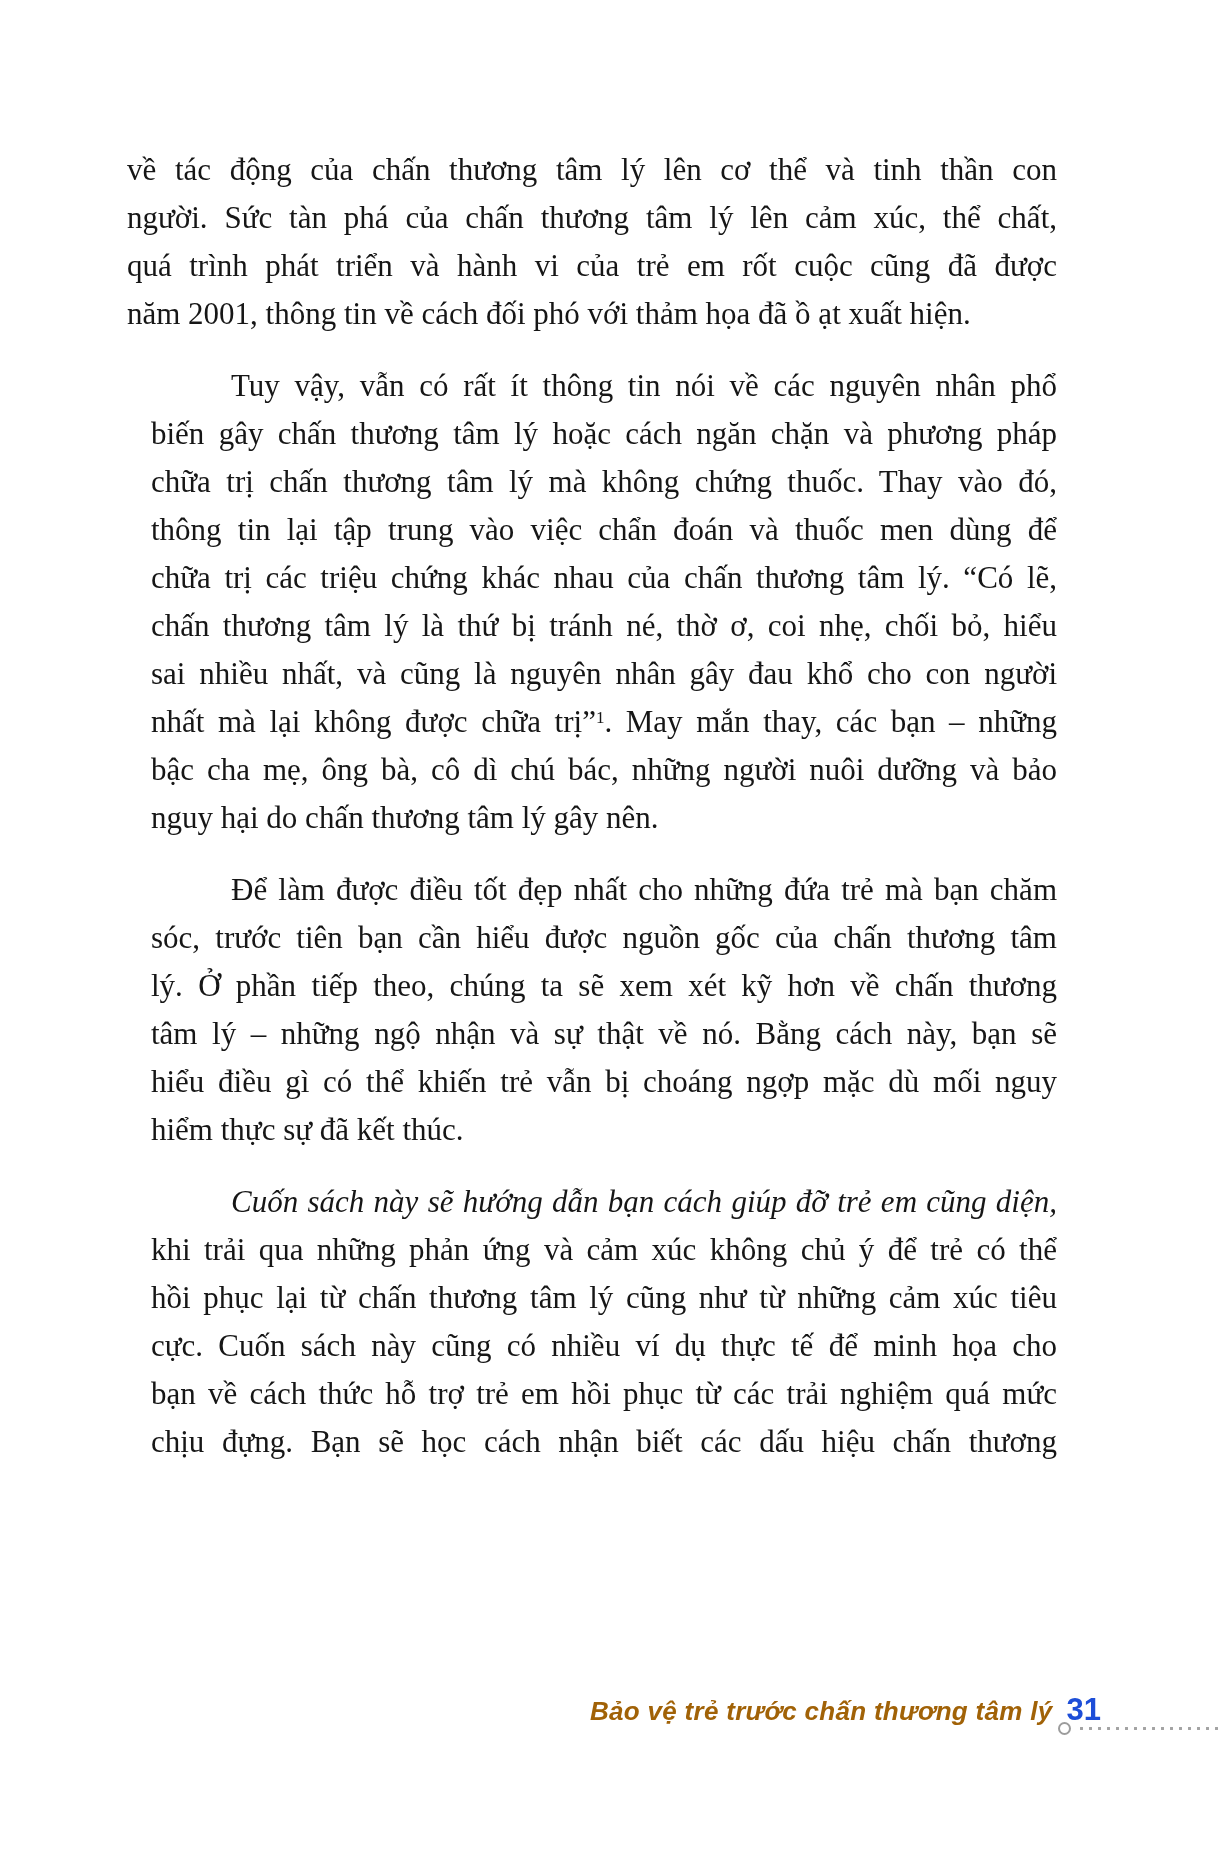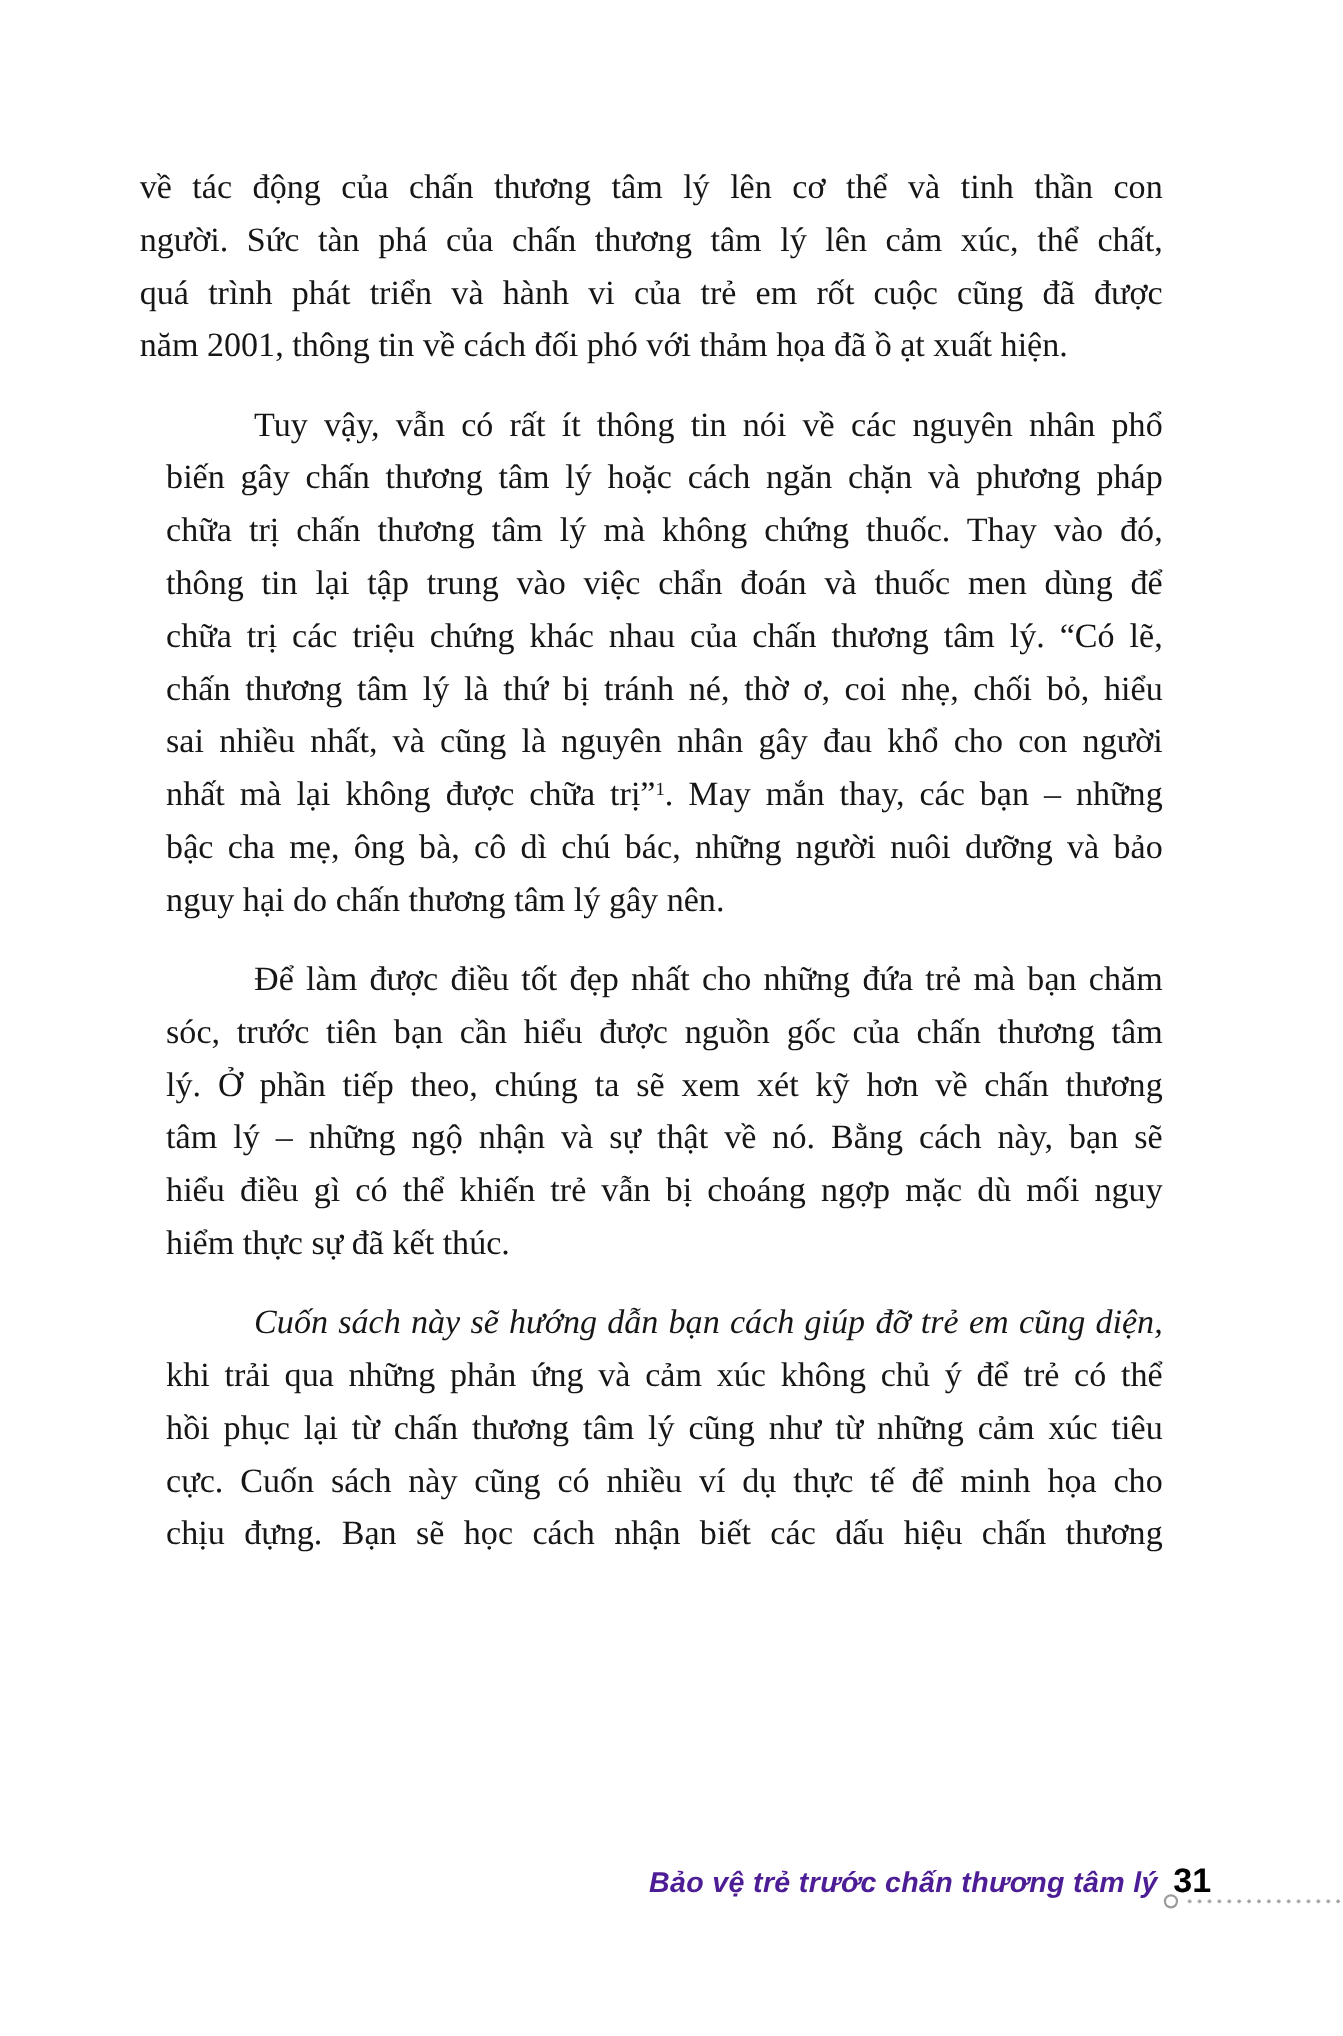--- a/index.html
+++ b/index.html
@@ -45,27 +45,27 @@
     display: flex;
     align-items: baseline;
     gap: 14px;
     font-family: "Liberation Sans", "DejaVu Sans", sans-serif;
     white-space: nowrap;
   }
   .footer-title {
     font-style: italic;
     font-weight: 700;
     font-size: 26px;
-    color: #4c1d95;
+    color: #a16207;
     letter-spacing: 0.3px;
   }
   .footer-num {
     font-weight: 700;
     font-size: 31px;
-    color: #000000;
+    color: #1d4ed8;
   }
   .footer-deco {
     position: absolute;
     top: 1721px;
     left: 1058px;
     right: 0;
     height: 14px;
     display: flex;
     align-items: center;
   }
@@ -118,20 +118,21 @@
         <div class="line"><span>lý. Ở phần tiếp theo, chúng ta sẽ xem xét kỹ hơn về chấn thương</span></div>
         <div class="line"><span>tâm lý – những ngộ nhận và sự thật về nó. Bằng cách này, bạn sẽ</span></div>
         <div class="line"><span>hiểu điều gì có thể khiến trẻ vẫn bị choáng ngợp mặc dù mối nguy</span></div>
         <div class="line last"><span>hiểm thực sự đã kết thúc.</span></div>
       </div>
       <div class="para">
         <div class="line indent"><span class="it">Cuốn sách này sẽ hướng dẫn bạn cách giúp đỡ trẻ em cũng diện,</span></div>
         <div class="line"><span>khi trải qua những phản ứng và cảm xúc không chủ ý để trẻ có thể</span></div>
         <div class="line"><span>hồi phục lại từ chấn thương tâm lý cũng như từ những cảm xúc tiêu</span></div>
         <div class="line"><span>cực. Cuốn sách này cũng có nhiều ví dụ thực tế để minh họa cho</span></div>
+        <div class="line"><span>bạn về cách thức hỗ trợ trẻ em hồi phục từ các trải nghiệm quá mức</span></div>
         <div class="line"><span>chịu đựng. Bạn sẽ học cách nhận biết các dấu hiệu chấn thương</span></div>
       </div>
     </div>
 
   <div class="footer">
     <span class="footer-title">Bảo vệ trẻ trước chấn thương tâm lý</span>
     <span class="footer-num">31</span>
   </div>
 
   <div class="footer-deco">

